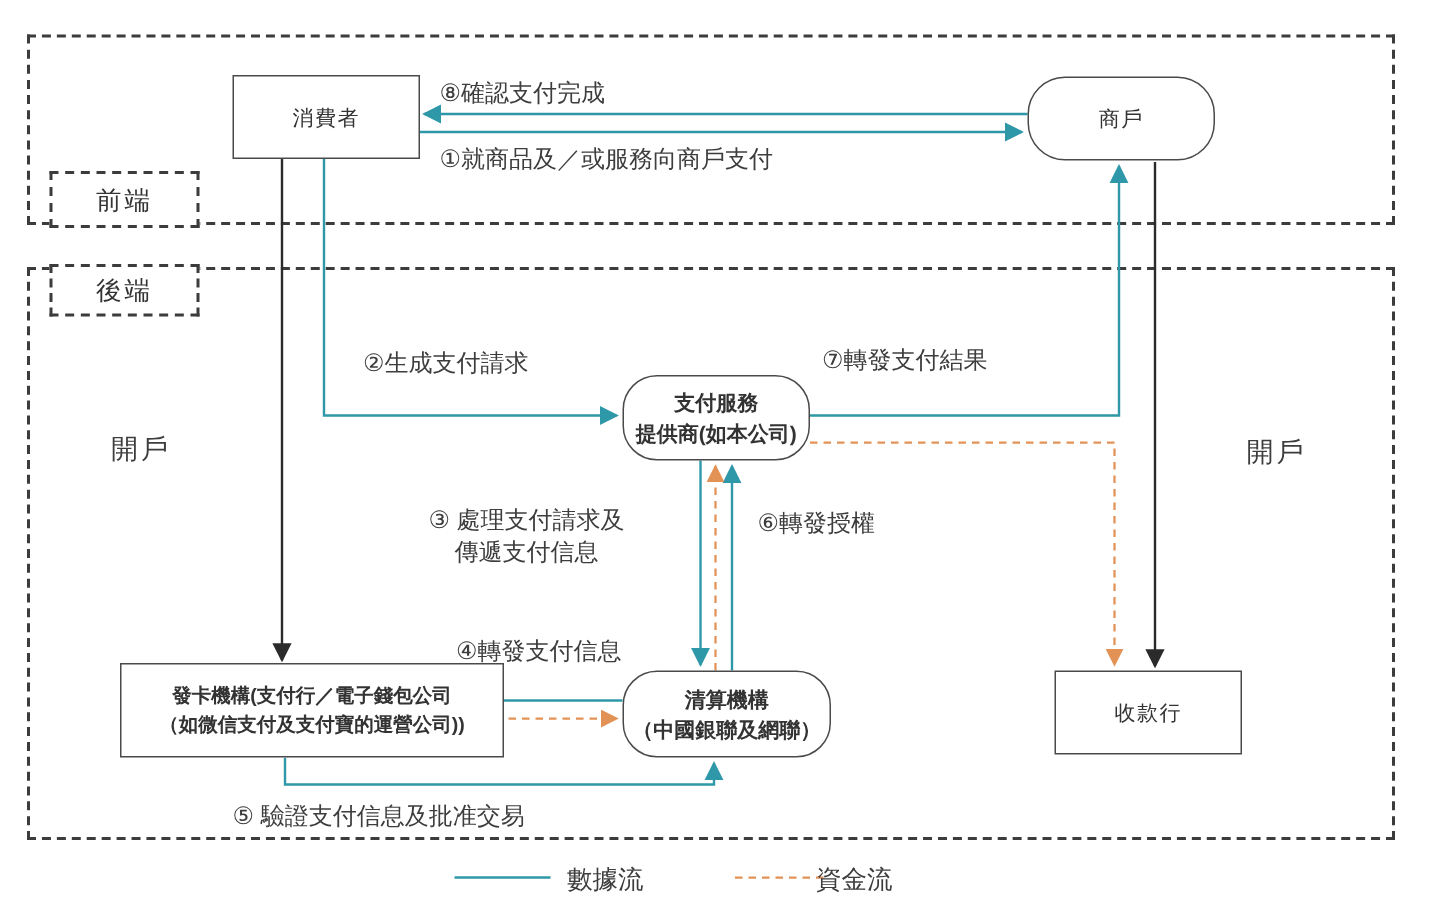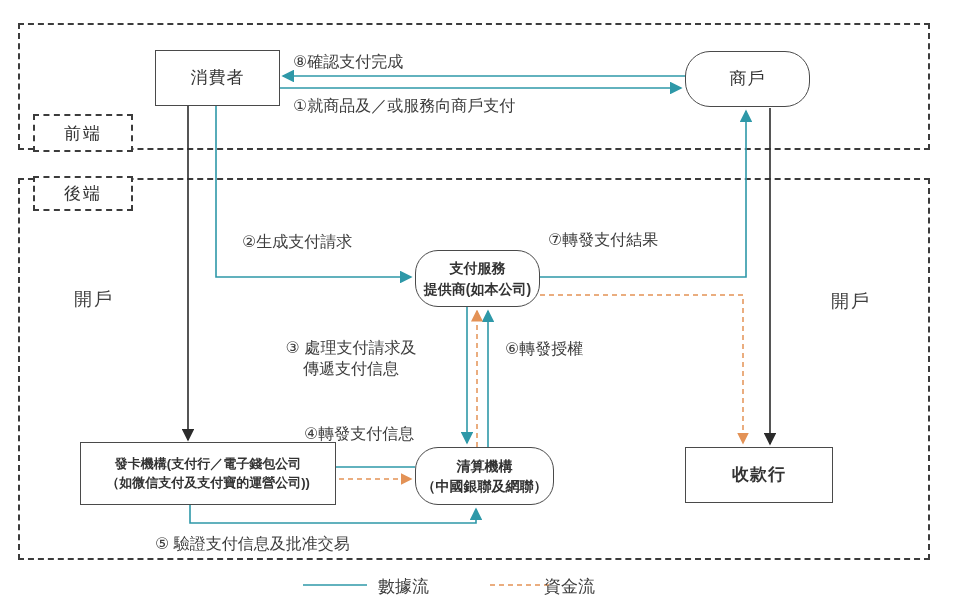--- a/index.html
+++ b/index.html
@@ -13,21 +13,21 @@
     display:flex;align-items:center;justify-content:center;
     font-size:17px;letter-spacing:2px;color:#333;z-index:3;
   }
   .lines{position:absolute;left:0;top:0;z-index:1;}
   .node{
     position:absolute;background:#ffffff;border:1.5px solid #4a4a4a;box-sizing:border-box;
     display:flex;flex-direction:column;align-items:center;justify-content:center;
     text-align:center;z-index:2;color:#333;
   }
   .node .l1,.node .l2{line-height:1.45;}
-  .big{font-size:17px;letter-spacing:1px;text-align:center;}
+  .big{font-size:14px;letter-spacing:1px;text-align:center;}
   .bold{font-weight:bold;}
   .psp,.clearing{font-size:14px;border-radius:23px;}
   .issuer{font-size:13px;}
   .edge-label{position:absolute;font-size:16px;white-space:nowrap;z-index:2;color:#3d3d3d;}
   .edge-label.center{text-align:center;white-space:normal;}
   .side-label{position:absolute;font-size:18px;letter-spacing:2px;z-index:2;color:#3d3d3d;}
   .legend-text{position:absolute;font-size:17px;z-index:2;color:#3d3d3d;}
 </style>
 </head>
 <body>
@@ -98,21 +98,21 @@
   <div class="node issuer bold" style="left:80px;top:442px;width:256px;height:63px;">
     <div class="l1">發卡機構(支付行／電子錢包公司</div>
     <div class="l2">（如微信支付及支付寶的運營公司))</div>
   </div>
 
   <div class="node clearing bold" style="left:415px;top:447px;width:139px;height:58px;">
     <div class="l1">清算機構</div>
     <div class="l2">（中國銀聯及網聯）</div>
   </div>
 
-  <div class="node big" style="left:685px;top:447px;width:148px;height:56px;font-weight:bold;">
+  <div class="node big" style="left:703px;top:447px;width:125px;height:56px;">
     <div class="l1">收款行</div>
   </div>
 
   <div class="edge-label" style="left:293px;top:52px;">⑧確認支付完成</div>
   <div class="edge-label" style="left:293px;top:96px;">①就商品及／或服務向商戶支付</div>
   <div class="edge-label" style="left:242px;top:232px;">②生成支付請求</div>
   <div class="edge-label" style="left:548px;top:230px;">⑦轉發支付結果</div>
   <div class="edge-label center" style="left:266px;top:337px;width:170px;line-height:21px;">
     <div>③ 處理支付請求及</div>
     <div>傳遞支付信息</div>

